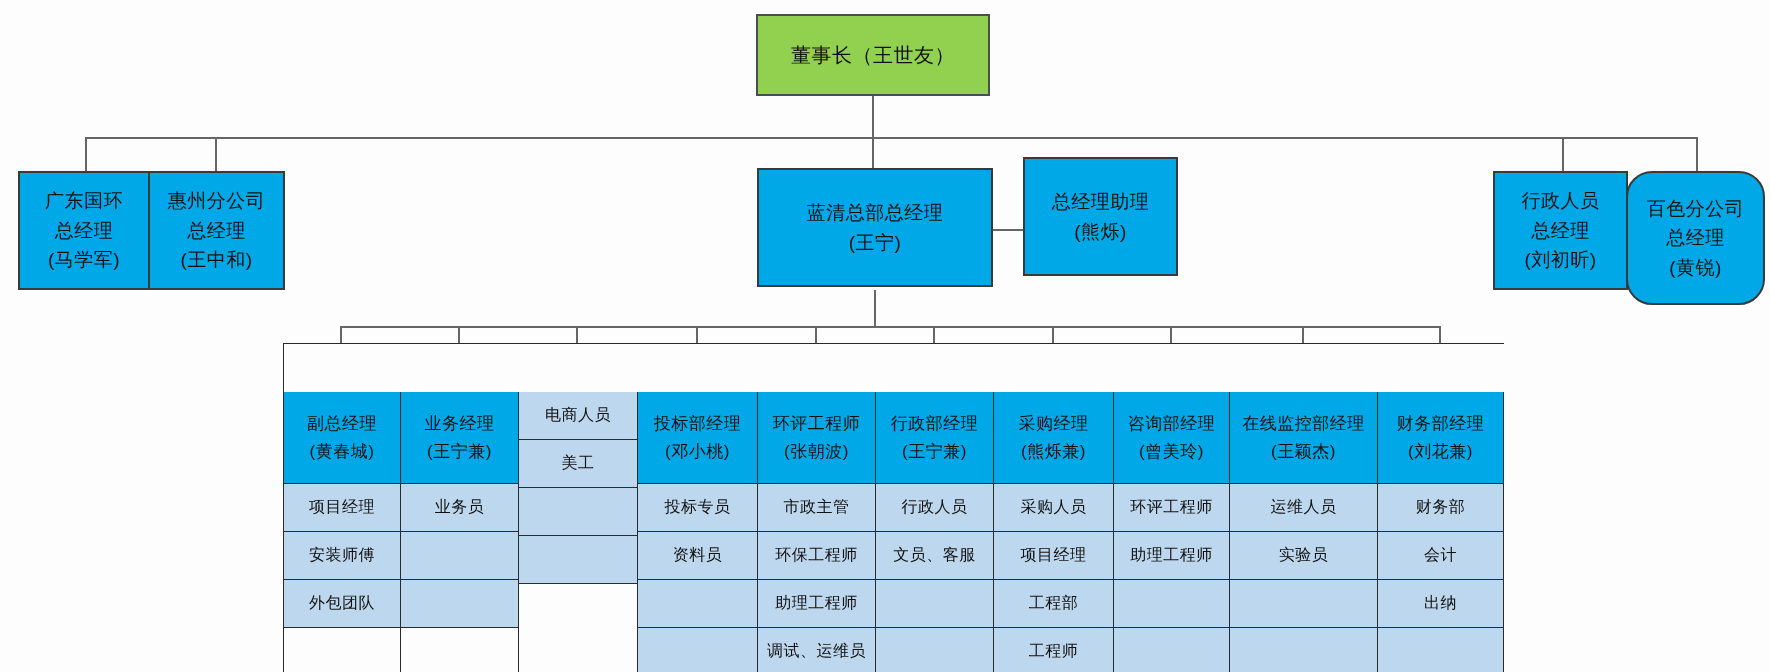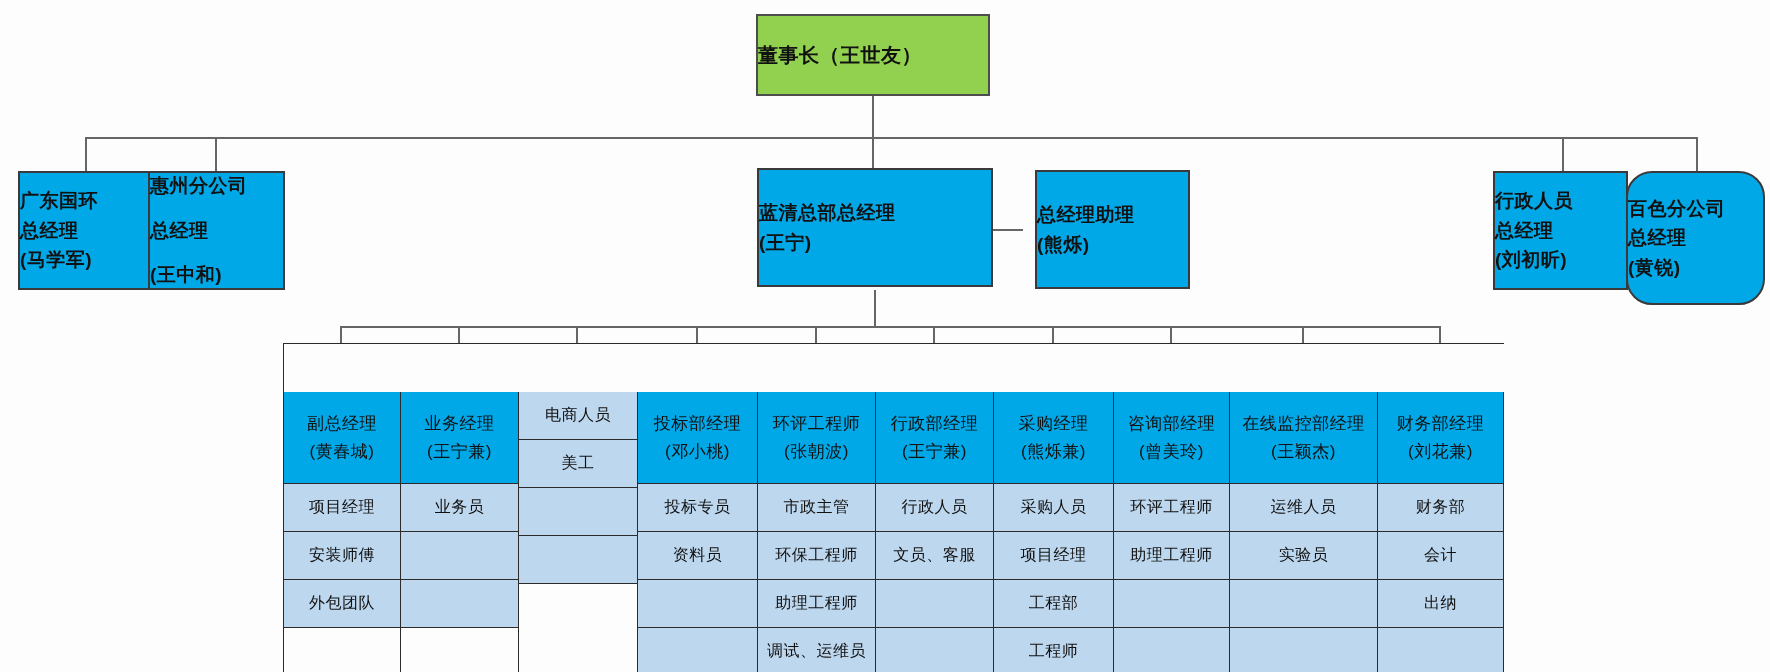--- a/index.html
+++ b/index.html
@@ -9,23 +9,23 @@
     --line-color:#666666;
     --border-color:#2b2b2b;
     --text-color:#111111;
   }
   html,body{margin:0;padding:0;background:#ffffff;}
   body{font-family:"Liberation Sans", sans-serif;color:var(--text-color);}
   .canvas{position:relative;width:1770px;height:672px;background:#fdfdfd;overflow:hidden;}
 
   
   .obox{position:absolute;box-sizing:border-box;display:flex;flex-direction:column;
-        align-items:flex-start;justify-content:center;text-align:center;
+        align-items:center;justify-content:center;text-align:center;
         border:2px solid #3a3a3a;background:var(--node-fill);
-        font-size:19px;line-height:1.55;font-weight:700;letter-spacing:.5px;}
+        font-size:19px;line-height:1.55;font-weight:400;letter-spacing:.5px;}
   .obox span{display:block;}
   .chairman{background:var(--chairman-fill);border-color:#4d4d4d;font-size:20px;}
 
   
   .ln{position:absolute;background:var(--line-color);}
 
   
   .org-table{position:absolute;left:283px;top:343px;display:flex;
              border-top:1.5px solid var(--border-color);
              border-left:1.5px solid var(--border-color);}
@@ -68,30 +68,30 @@
 
   <div class="obox chairman" style="left:756px;top:14px;width:234px;height:82px;">
     <span>董事长（王世友）</span>
   </div>
 
   <div class="obox" style="left:18px;top:171px;width:132px;height:119px;">
     <span>广东国环</span>
     <span>总经理</span>
     <span>(马学军)</span>
   </div>
-  <div class="obox" style="left:148px;top:171px;width:137px;height:119px;gap:15px;">
+  <div class="obox" style="left:148px;top:171px;width:137px;height:119px;">
     <span>惠州分公司</span>
     <span>总经理</span>
     <span>(王中和)</span>
   </div>
   <div class="obox" style="left:757px;top:168px;width:236px;height:119px;">
     <span>蓝清总部总经理</span>
     <span>(王宁)</span>
   </div>
-  <div class="obox" style="left:1023px;top:170px;width:155px;height:119px;margin-left:12px;">
+  <div class="obox" style="left:1023px;top:157px;width:155px;height:119px;">
     <span>总经理助理</span>
     <span>(熊烁)</span>
   </div>
   <div class="obox" style="left:1493px;top:171px;width:135px;height:119px;">
     <span>行政人员</span>
     <span>总经理</span>
     <span>(刘初昕)</span>
   </div>
   <div class="obox" style="left:1626px;top:171px;width:139px;height:134px;border-radius:26px;">
     <span>百色分公司</span>

